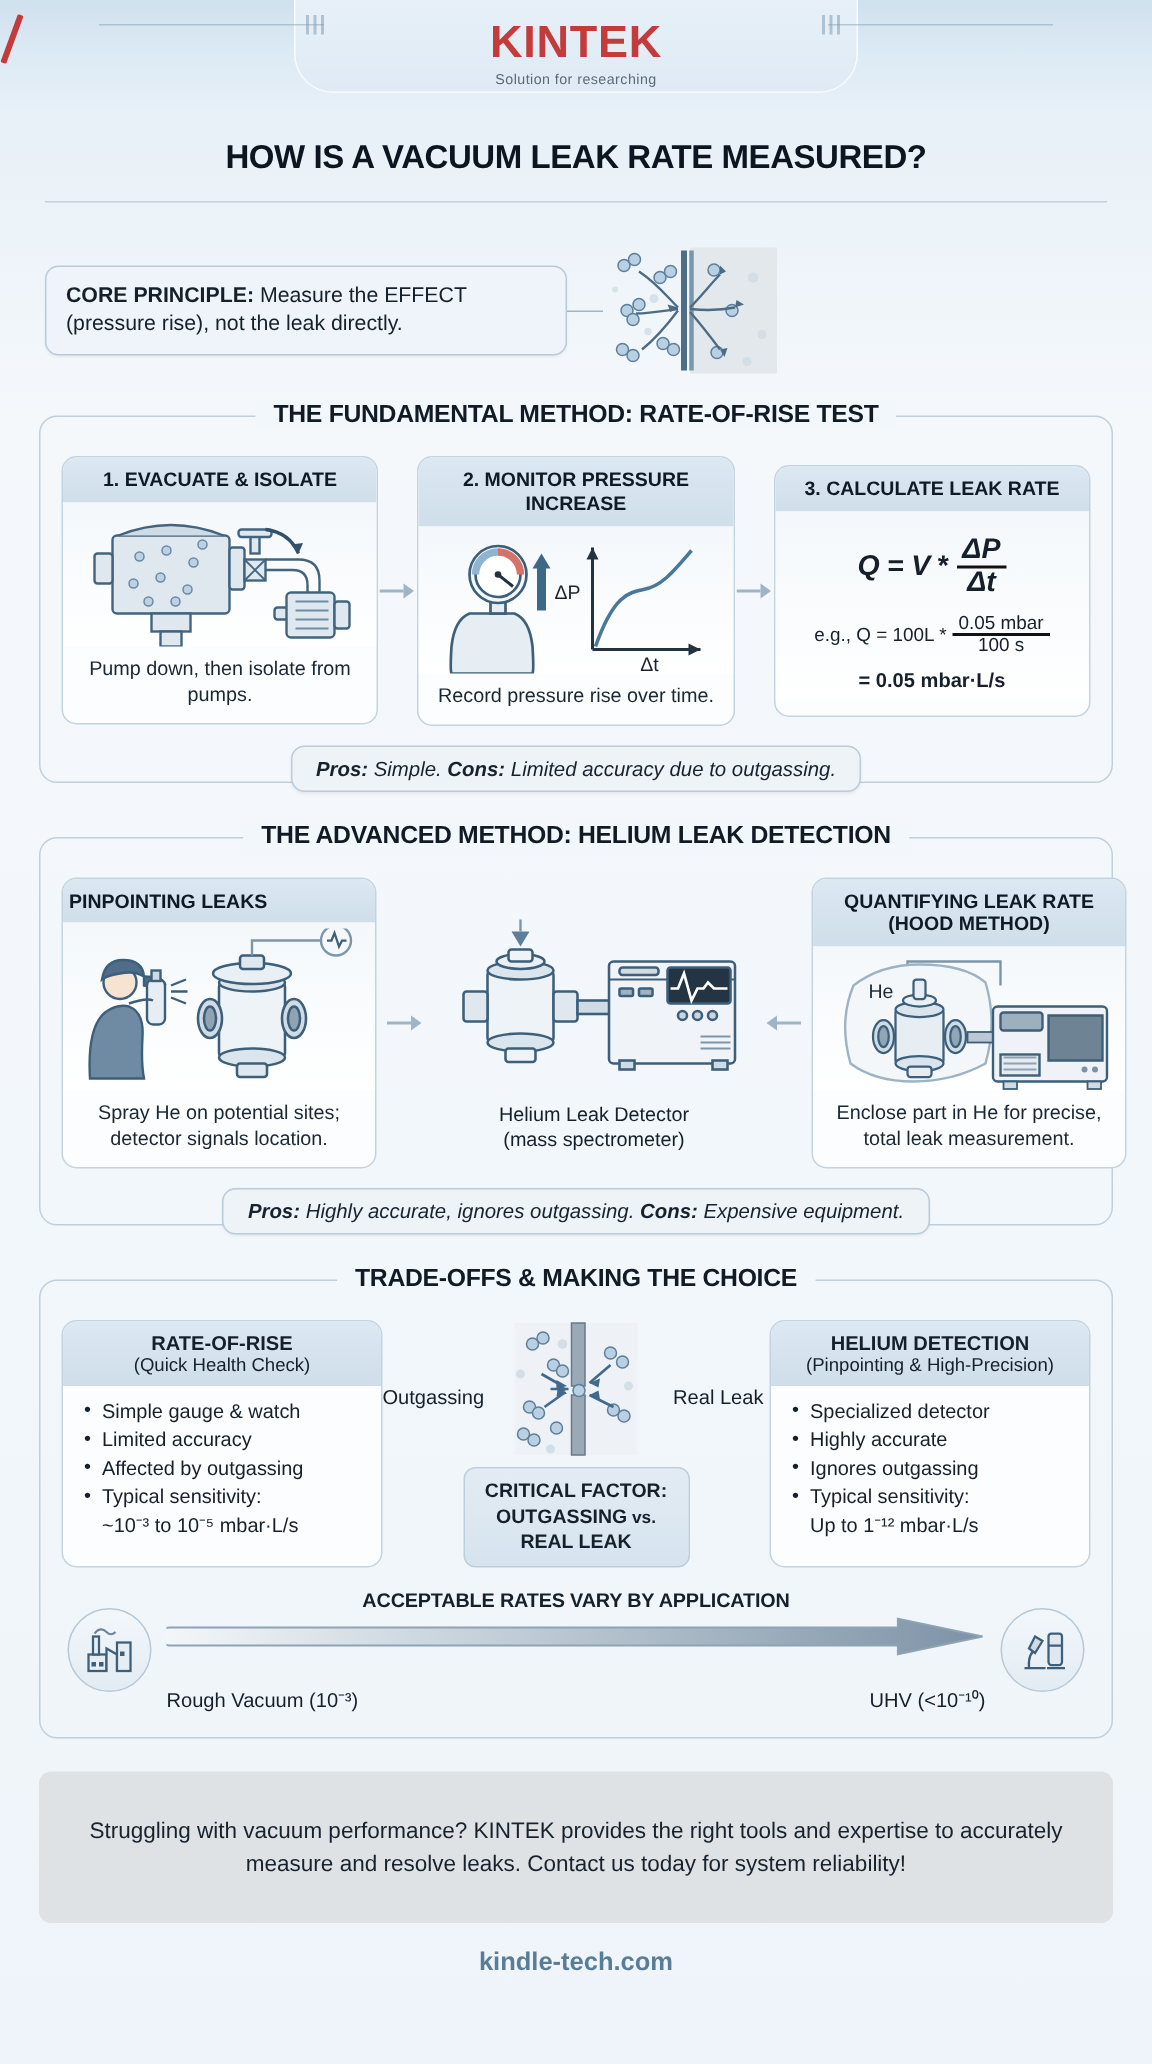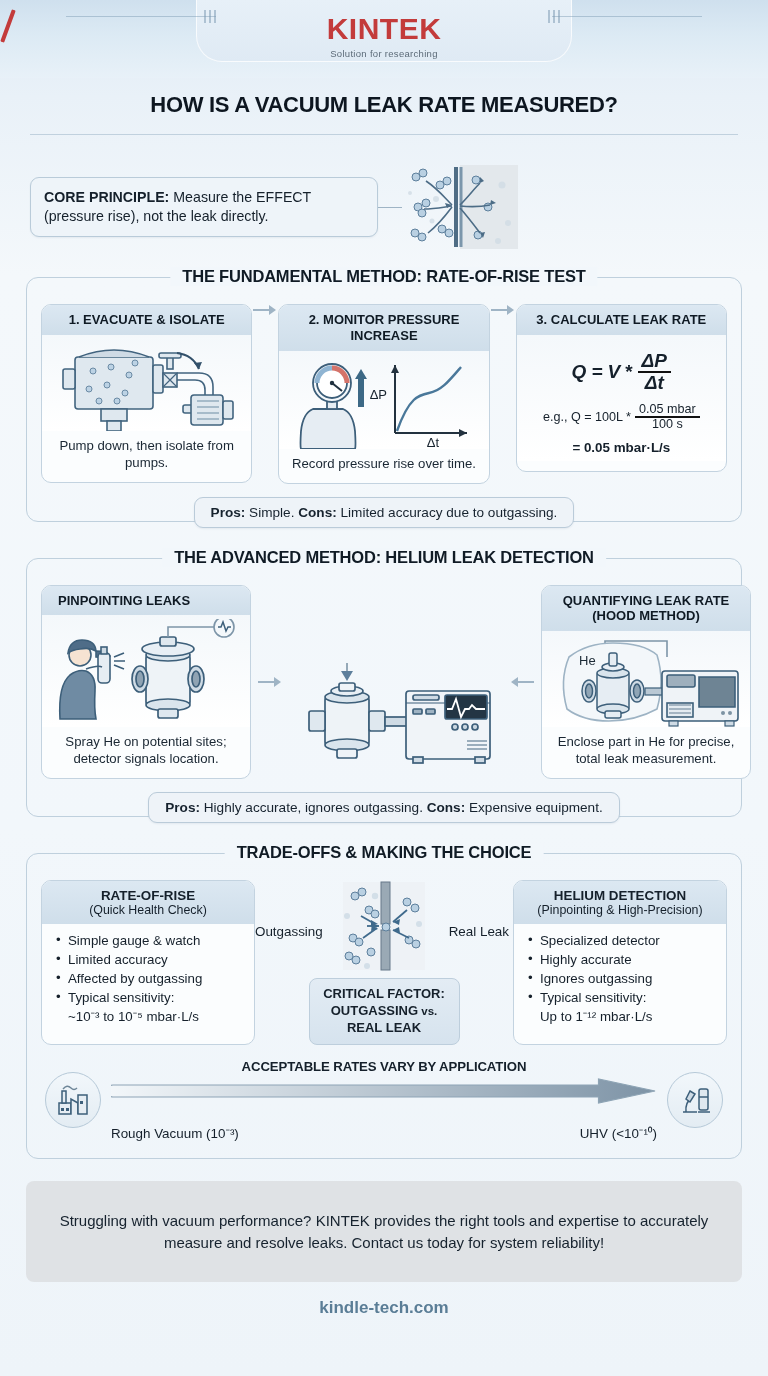--- a/index.html
+++ b/index.html
@@ -47,36 +47,36 @@
   .diffuse-box { width:120px; height:88px; position:relative; flex:0 0 120px; }
   .chip.unit { margin-left:14px; white-space:nowrap; }
 
   
   .section { position:relative; margin:26px 26px 0 26px;
      border:1px solid #bfd0dd; border-radius:12px; padding:26px 14px 14px 14px; }
   .section-title { position:absolute; top:-11px; left:50%; transform:translateX(-50%);
      background:#f2f7fb; padding:0 12px; font-size:16.5px; font-weight:bold; letter-spacing:-.2px;
      white-space:nowrap; color:#101b25; }
 
-  .cards { display:flex; align-items:flex-start; }
+  .cards { display:flex; align-items:center; }
   .card { flex:1; border:1px solid #c3d3e0; border-radius:10px; background:#fbfdfe;
      overflow:hidden; display:flex; flex-direction:column; }
   .card-head { background:linear-gradient(180deg,#dce8f2,#cfdeea); padding:7px 8px;
      font-size:13px; font-weight:bold; text-align:center; color:#0f1a24; line-height:1.22; }
   .card-art { flex:1; min-height:96px; display:flex; align-items:center; justify-content:center;
      background:linear-gradient(180deg,#f4f8fb,#ffffff); }
   .card-cap { font-size:13.2px; text-align:center; padding:7px 6px 10px; line-height:1.28; color:#1a2733; }
 
   .arrow-col { flex:0 0 26px; display:flex; align-items:center; justify-content:center; }
   .arrow-col svg { display:block; }
 
   .proscons { display:flex; justify-content:center; margin-top:-8px; }
   .pc-pill { position:relative; top:21px; background:#eef3f8; border:1px solid #bacbd9;
      border-radius:9px; padding:7px 16px; font-size:13.6px; color:#16222e;
-     box-shadow:0 1px 2px rgba(40,70,100,.08); }
+     box-shadow:0 1px 2px rgba(40,70,100,.08);font-style:italic; }
   .pc-pill b { font-weight:bold; }
 
   
   .formula { text-align:center; padding:6px 4px; }
   .f1 { font-size:19px; font-weight:bold; font-style:italic; display:flex; align-items:center;
      justify-content:center; gap:5px; }
   .frac { display:inline-flex; flex-direction:column; align-items:center; line-height:1.08; }
   .frac .num { border-bottom:2px solid #111; padding:0 4px; }
   .frac .den { padding:0 4px; }
   .f2 { margin-top:9px; display:flex; align-items:center; justify-content:center; gap:4px;
@@ -335,21 +335,21 @@
         <b>Pros:</b><span> Simple. </span><b>Cons:</b><span> Limited accuracy due to outgassing.</span>
       </div>
     </div>
   </div>
 
   <div class="section" style="margin-top:36px">
     <div class="section-title">THE ADVANCED METHOD: HELIUM LEAK DETECTION</div>
     <div class="he-row">
 
       <div class="he-card he-left">
-        <div class="card-head" style="text-align:left;padding-left:16px">PINPOINTING LEAKS</div>
+        <div class="card-head" style="text-align:left;padding-left:4px">PINPOINTING LEAKS</div>
         <div class="card-art">
           <svg width="200" height="104" viewBox="0 0 200 104">
             <g stroke="#3d5f7a" stroke-width="1.6">
               <path d="M14 100 q-2 -34 10 -44 q8 -6 16 -4 q10 4 9 20 q-1 18 1 28 z" fill="#6f8ba3"></path>
               <circle cx="34" cy="36" r="11" fill="#f6e3d2"></circle>
               <path d="M22 34 q2 -13 14 -13 q13 0 14 11 q-6 -4 -16 -2 q-8 1 -12 4 z" fill="#4f6d88"></path>
               <path d="M50 32 q12 0 14 5 q-8 2 -14 1 z" fill="#4f6d88"></path>
               <rect x="52" y="34" width="12" height="30" rx="4" fill="#e6edf3"></rect>
               <rect x="55" y="28" width="6" height="7" fill="#cdd9e3"></rect>
               <path d="M40 50 q12 -4 16 -2" fill="none"></path>
@@ -415,20 +415,24 @@
                 <circle cx="176" cy="70" r="3" fill="#c9d6e0"></circle>
                 <circle cx="186" cy="70" r="3" fill="#c9d6e0"></circle>
               <rect x="124" y="100" width="10" height="6" fill="#cfdbe5"></rect>
               <rect x="186" y="100" width="10" height="6" fill="#cfdbe5"></rect>
             </g>
             <path d="M158 52 l5 0 l4 -10 l5 18 l4 -8 l4 0 l3 -4 l4 4 l9 0" stroke="#ffffff" stroke-width="1.8" fill="none"></path>
             <g stroke="#7d95a8" stroke-width="1.4">
                 <path d="M178 84 h20 M178 88 h20 M178 92 h20"></path>
               </g>
           </svg>
+        </div>
+        <div class="he-mid-cap">
+          <div>Helium Leak Detector</div>
+          <div>(mass spectrometer)</div>
         </div>
       </div>
 
       <div class="arrow-col">
         <svg width="24" height="12" viewBox="0 0 24 12">
             <path d="M24 6 h-16" stroke="#9fb4c5" stroke-width="2"></path>
             <path d="M8 1 l-7 5 l7 5 z" fill="#9fb4c5"></path>
           </svg>
       </div>
 

